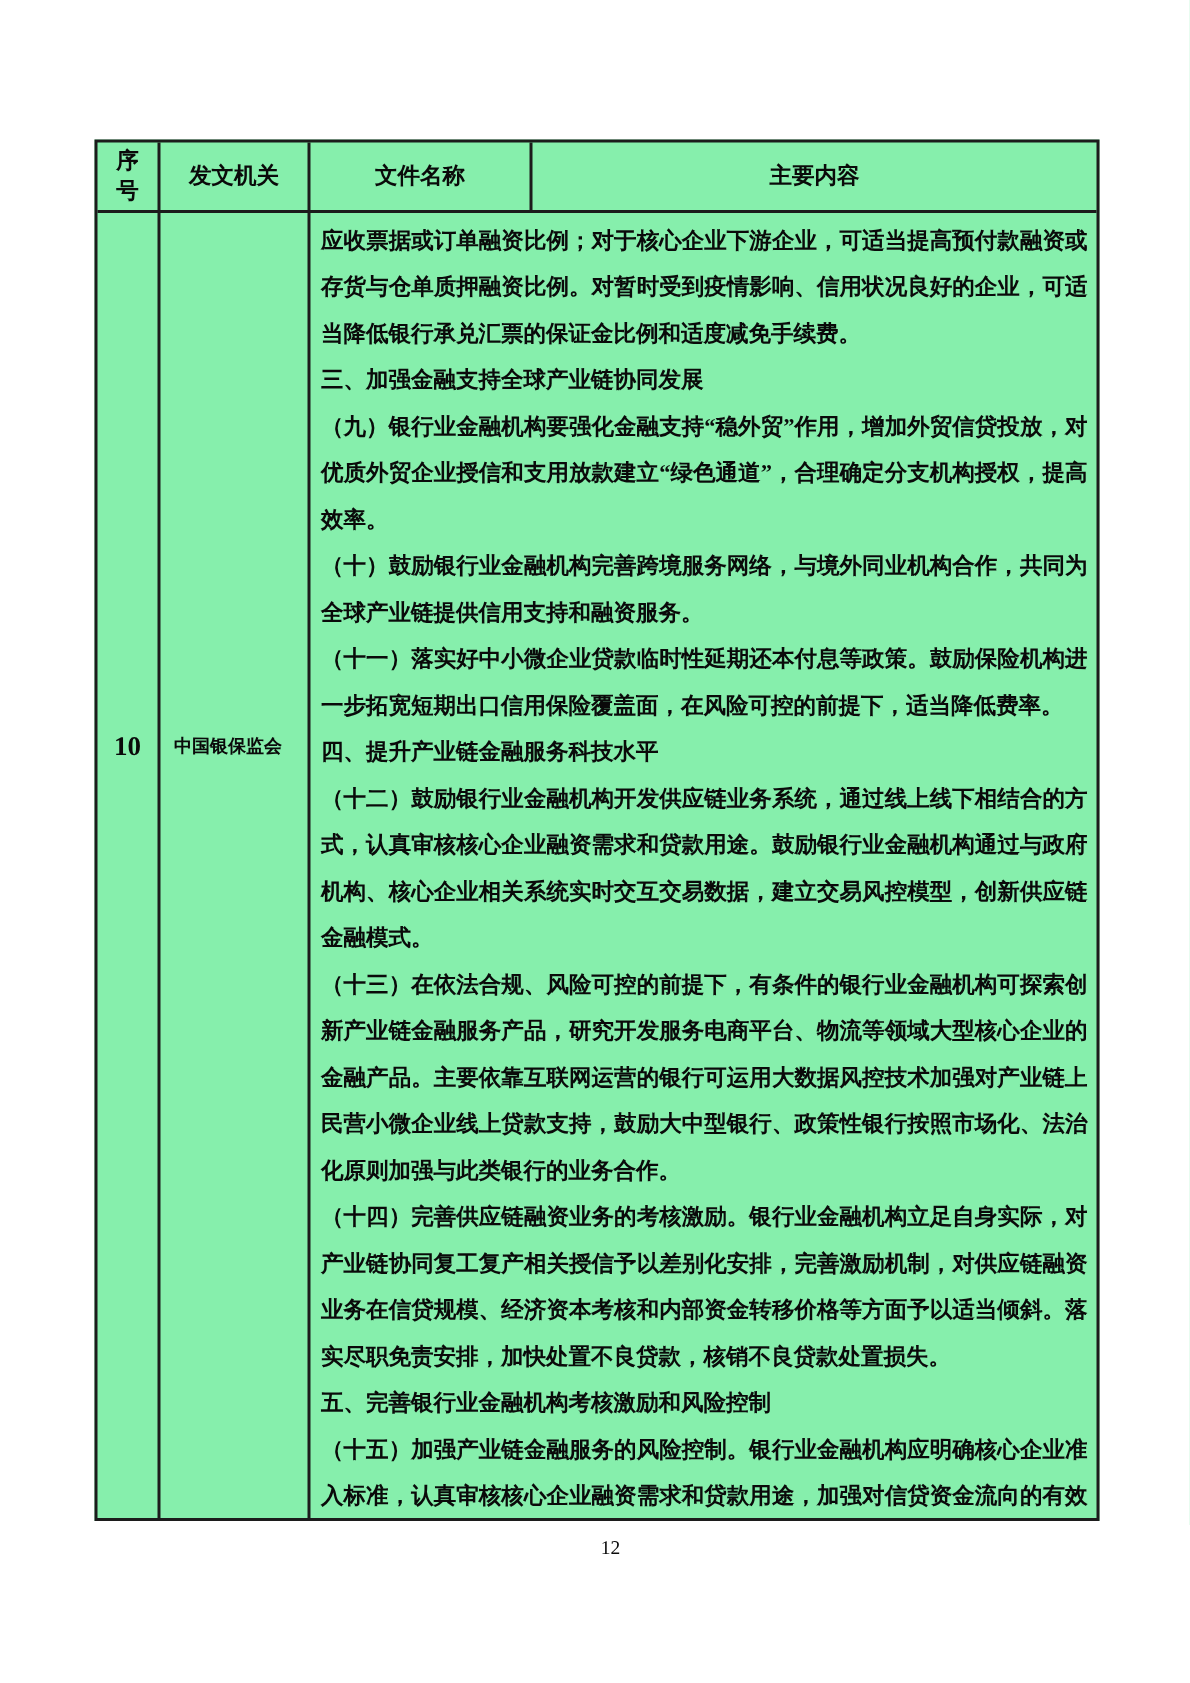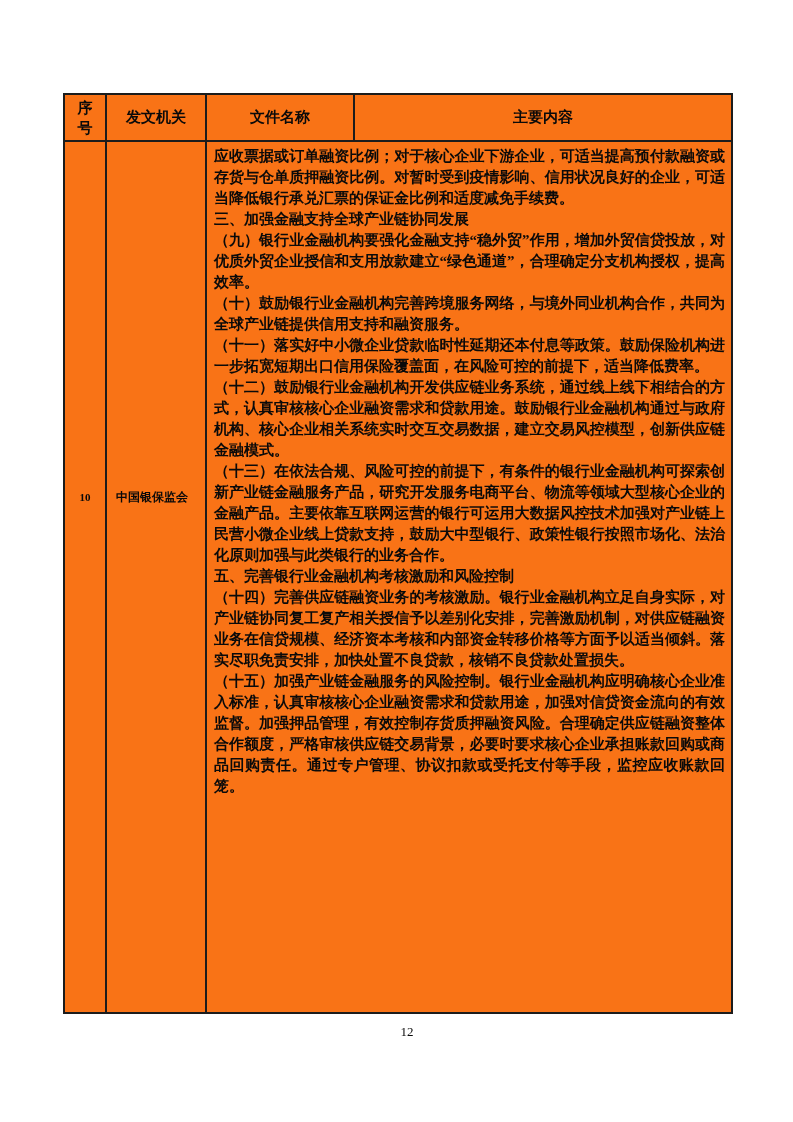--- a/index.html
+++ b/index.html
@@ -19,21 +19,21 @@
   .doc-table {
     position: absolute;
     left: 63px;
     top: 93px;
     width: 670px;
     height: 921px;
     border: 2px solid #1c1c1c;
     box-sizing: border-box;
     display: flex;
     flex-direction: column;
-    background: #f97316;
+    background: #86efac;
   }
   .trow {
     display: flex;
     box-sizing: border-box;
   }
   .thead-row {
     height: 47px;
     border-bottom: 2px solid #1c1c1c;
     font-weight: bold;
     font-size: 15px;
@@ -67,21 +67,21 @@
   .vcell {
     display: flex;
     align-items: center;
     justify-content: center;
   }
   .vcell-inner {
     transform: translateY(-80px);
     font-weight: bold;
   }
   .index-inner {
-    font-size: 11px;
+    font-size: 18px;
     text-align: center;
   }
   .agency-inner {
     width: 100%;
     padding: 0 9px;
     box-sizing: border-box;
     font-size: 12px;
     line-height: 27px;
     text-align: justify;
   }
@@ -91,21 +91,21 @@
     box-sizing: border-box;
     font-size: 15px;
     line-height: 27px;
     text-align: justify;
     text-align-last: center;
   }
   .content-cell {
     padding: 4px 6px 0 7px;
     font-size: 15px;
     font-weight: bold;
-    line-height: 21px;
+    line-height: 31px;
     text-align: justify;
   }
   .content-cell p {
     margin: 0;
   }
   .page-number {
     position: absolute;
     left: 0;
     right: 0;
     top: 1024px;
@@ -143,24 +143,25 @@
       </div>
       <div class="cell col-agency vcell">
         <div class="vcell-inner agency-inner">中国银保监会</div>
       </div>
       <div class="cell col-content content-cell">
         <p>应收票据或订单融资比例；对于核心企业下游企业，可适当提高预付款融资或存货与仓单质押融资比例。对暂时受到疫情影响、信用状况良好的企业，可适当降低银行承兑汇票的保证金比例和适度减免手续费。</p>
         <p>三、加强金融支持全球产业链协同发展</p>
         <p>（九）银行业金融机构要强化金融支持“稳外贸”作用，增加外贸信贷投放，对优质外贸企业授信和支用放款建立“绿色通道”，合理确定分支机构授权，提高效率。</p>
         <p>（十）鼓励银行业金融机构完善跨境服务网络，与境外同业机构合作，共同为全球产业链提供信用支持和融资服务。</p>
         <p>（十一）落实好中小微企业贷款临时性延期还本付息等政策。鼓励保险机构进一步拓宽短期出口信用保险覆盖面，在风险可控的前提下，适当降低费率。</p>
+        <p>四、提升产业链金融服务科技水平</p>
         <p>（十二）鼓励银行业金融机构开发供应链业务系统，通过线上线下相结合的方式，认真审核核心企业融资需求和贷款用途。鼓励银行业金融机构通过与政府机构、核心企业相关系统实时交互交易数据，建立交易风控模型，创新供应链金融模式。</p>
         <p>（十三）在依法合规、风险可控的前提下，有条件的银行业金融机构可探索创新产业链金融服务产品，研究开发服务电商平台、物流等领域大型核心企业的金融产品。主要依靠互联网运营的银行可运用大数据风控技术加强对产业链上民营小微企业线上贷款支持，鼓励大中型银行、政策性银行按照市场化、法治化原则加强与此类银行的业务合作。</p>
+        <p>（十四）完善供应链融资业务的考核激励。银行业金融机构立足自身实际，对产业链协同复工复产相关授信予以差别化安排，完善激励机制，对供应链融资业务在信贷规模、经济资本考核和内部资金转移价格等方面予以适当倾斜。落实尽职免责安排，加快处置不良贷款，核销不良贷款处置损失。</p>
         <p>五、完善银行业金融机构考核激励和风险控制</p>
-        <p>（十四）完善供应链融资业务的考核激励。银行业金融机构立足自身实际，对产业链协同复工复产相关授信予以差别化安排，完善激励机制，对供应链融资业务在信贷规模、经济资本考核和内部资金转移价格等方面予以适当倾斜。落实尽职免责安排，加快处置不良贷款，核销不良贷款处置损失。</p>
         <p>（十五）加强产业链金融服务的风险控制。银行业金融机构应明确核心企业准入标准，认真审核核心企业融资需求和贷款用途，加强对信贷资金流向的有效监督。加强押品管理，有效控制存货质押融资风险。合理确定供应链融资整体合作额度，严格审核供应链交易背景，必要时要求核心企业承担账款回购或商品回购责任。通过专户管理、协议扣款或受托支付等手段，监控应收账款回笼。</p>
       </div>
     </div>
 
   </div>
 
   <div class="page-number">12</div>
 
 </div>
 

